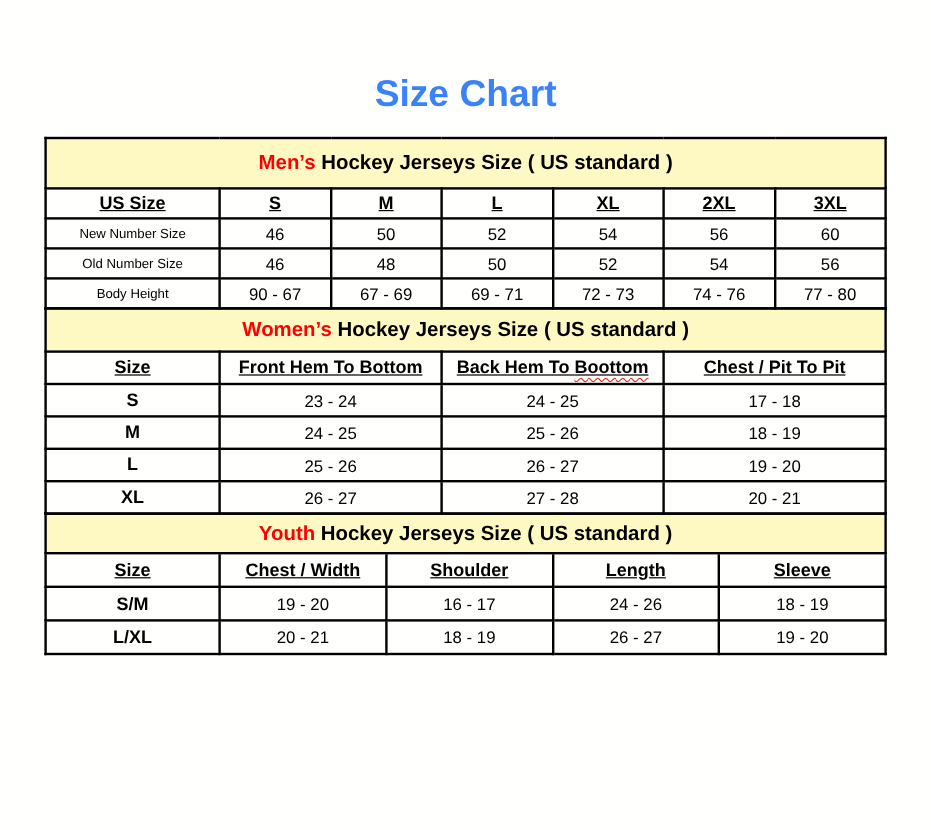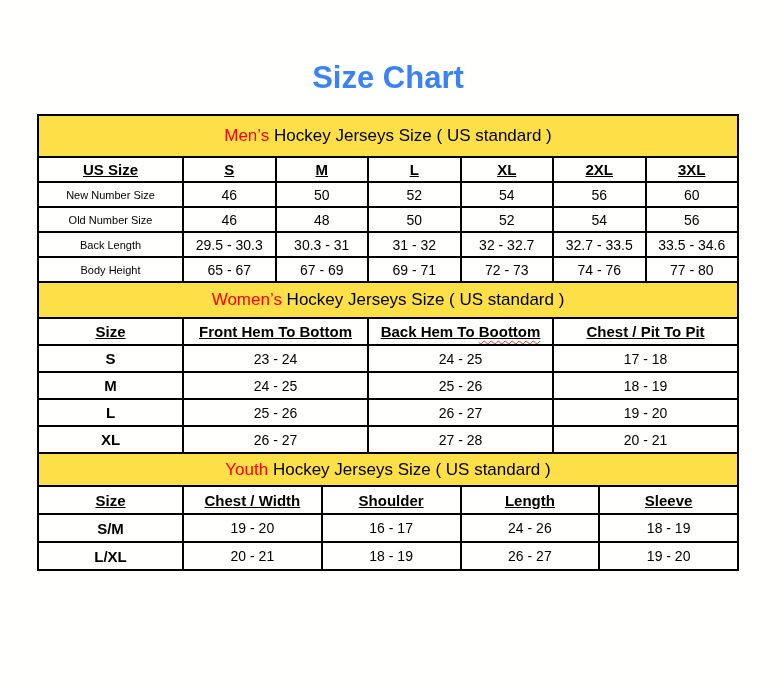--- a/index.html
+++ b/index.html
@@ -35,22 +35,22 @@
   }
   td {
     border: 2px solid #000;
     text-align: center;
     vertical-align: middle;
     padding: 0 2px;
     overflow: hidden;
     white-space: nowrap;
   }
   tr.band td {
-    background: #fde047;
-    font-weight: normal;
+    background: #fef9c3;
+    font-weight: bold;
     font-size: 17px;
   }
   .band-mens td   { height: 40px; }
   .band-womens td { height: 34px; }
   .band-youth td  { height: 31px; }
   .red { color: #ff0000; }
   tr.head td {
     font-weight: bold;
     font-size: 15px;
     text-decoration: underline;
@@ -127,31 +127,22 @@
       <tr class="datarow">
         <td class="lab">Old Number Size</td>
         <td class="val">46</td>
         <td class="val">48</td>
         <td class="val">50</td>
         <td class="val">52</td>
         <td class="val">54</td>
         <td class="val">56</td>
       </tr>
       <tr class="datarow">
-        <td class="lab">Back Length</td>
-        <td class="val">29.5 - 30.3</td>
-        <td class="val">30.3 - 31</td>
-        <td class="val">31 - 32</td>
-        <td class="val">32 - 32.7</td>
-        <td class="val">32.7 - 33.5</td>
-        <td class="val">33.5 - 34.6</td>
-      </tr>
-      <tr class="datarow">
         <td class="lab">Body Height</td>
-        <td class="val">65 - 67</td>
+        <td class="val">90 - 67</td>
         <td class="val">67 - 69</td>
         <td class="val">69 - 71</td>
         <td class="val">72 - 73</td>
         <td class="val">74 - 76</td>
         <td class="val">77 - 80</td>
       </tr>
     </tbody>
   </table>
 
   <table class="t-womens">

